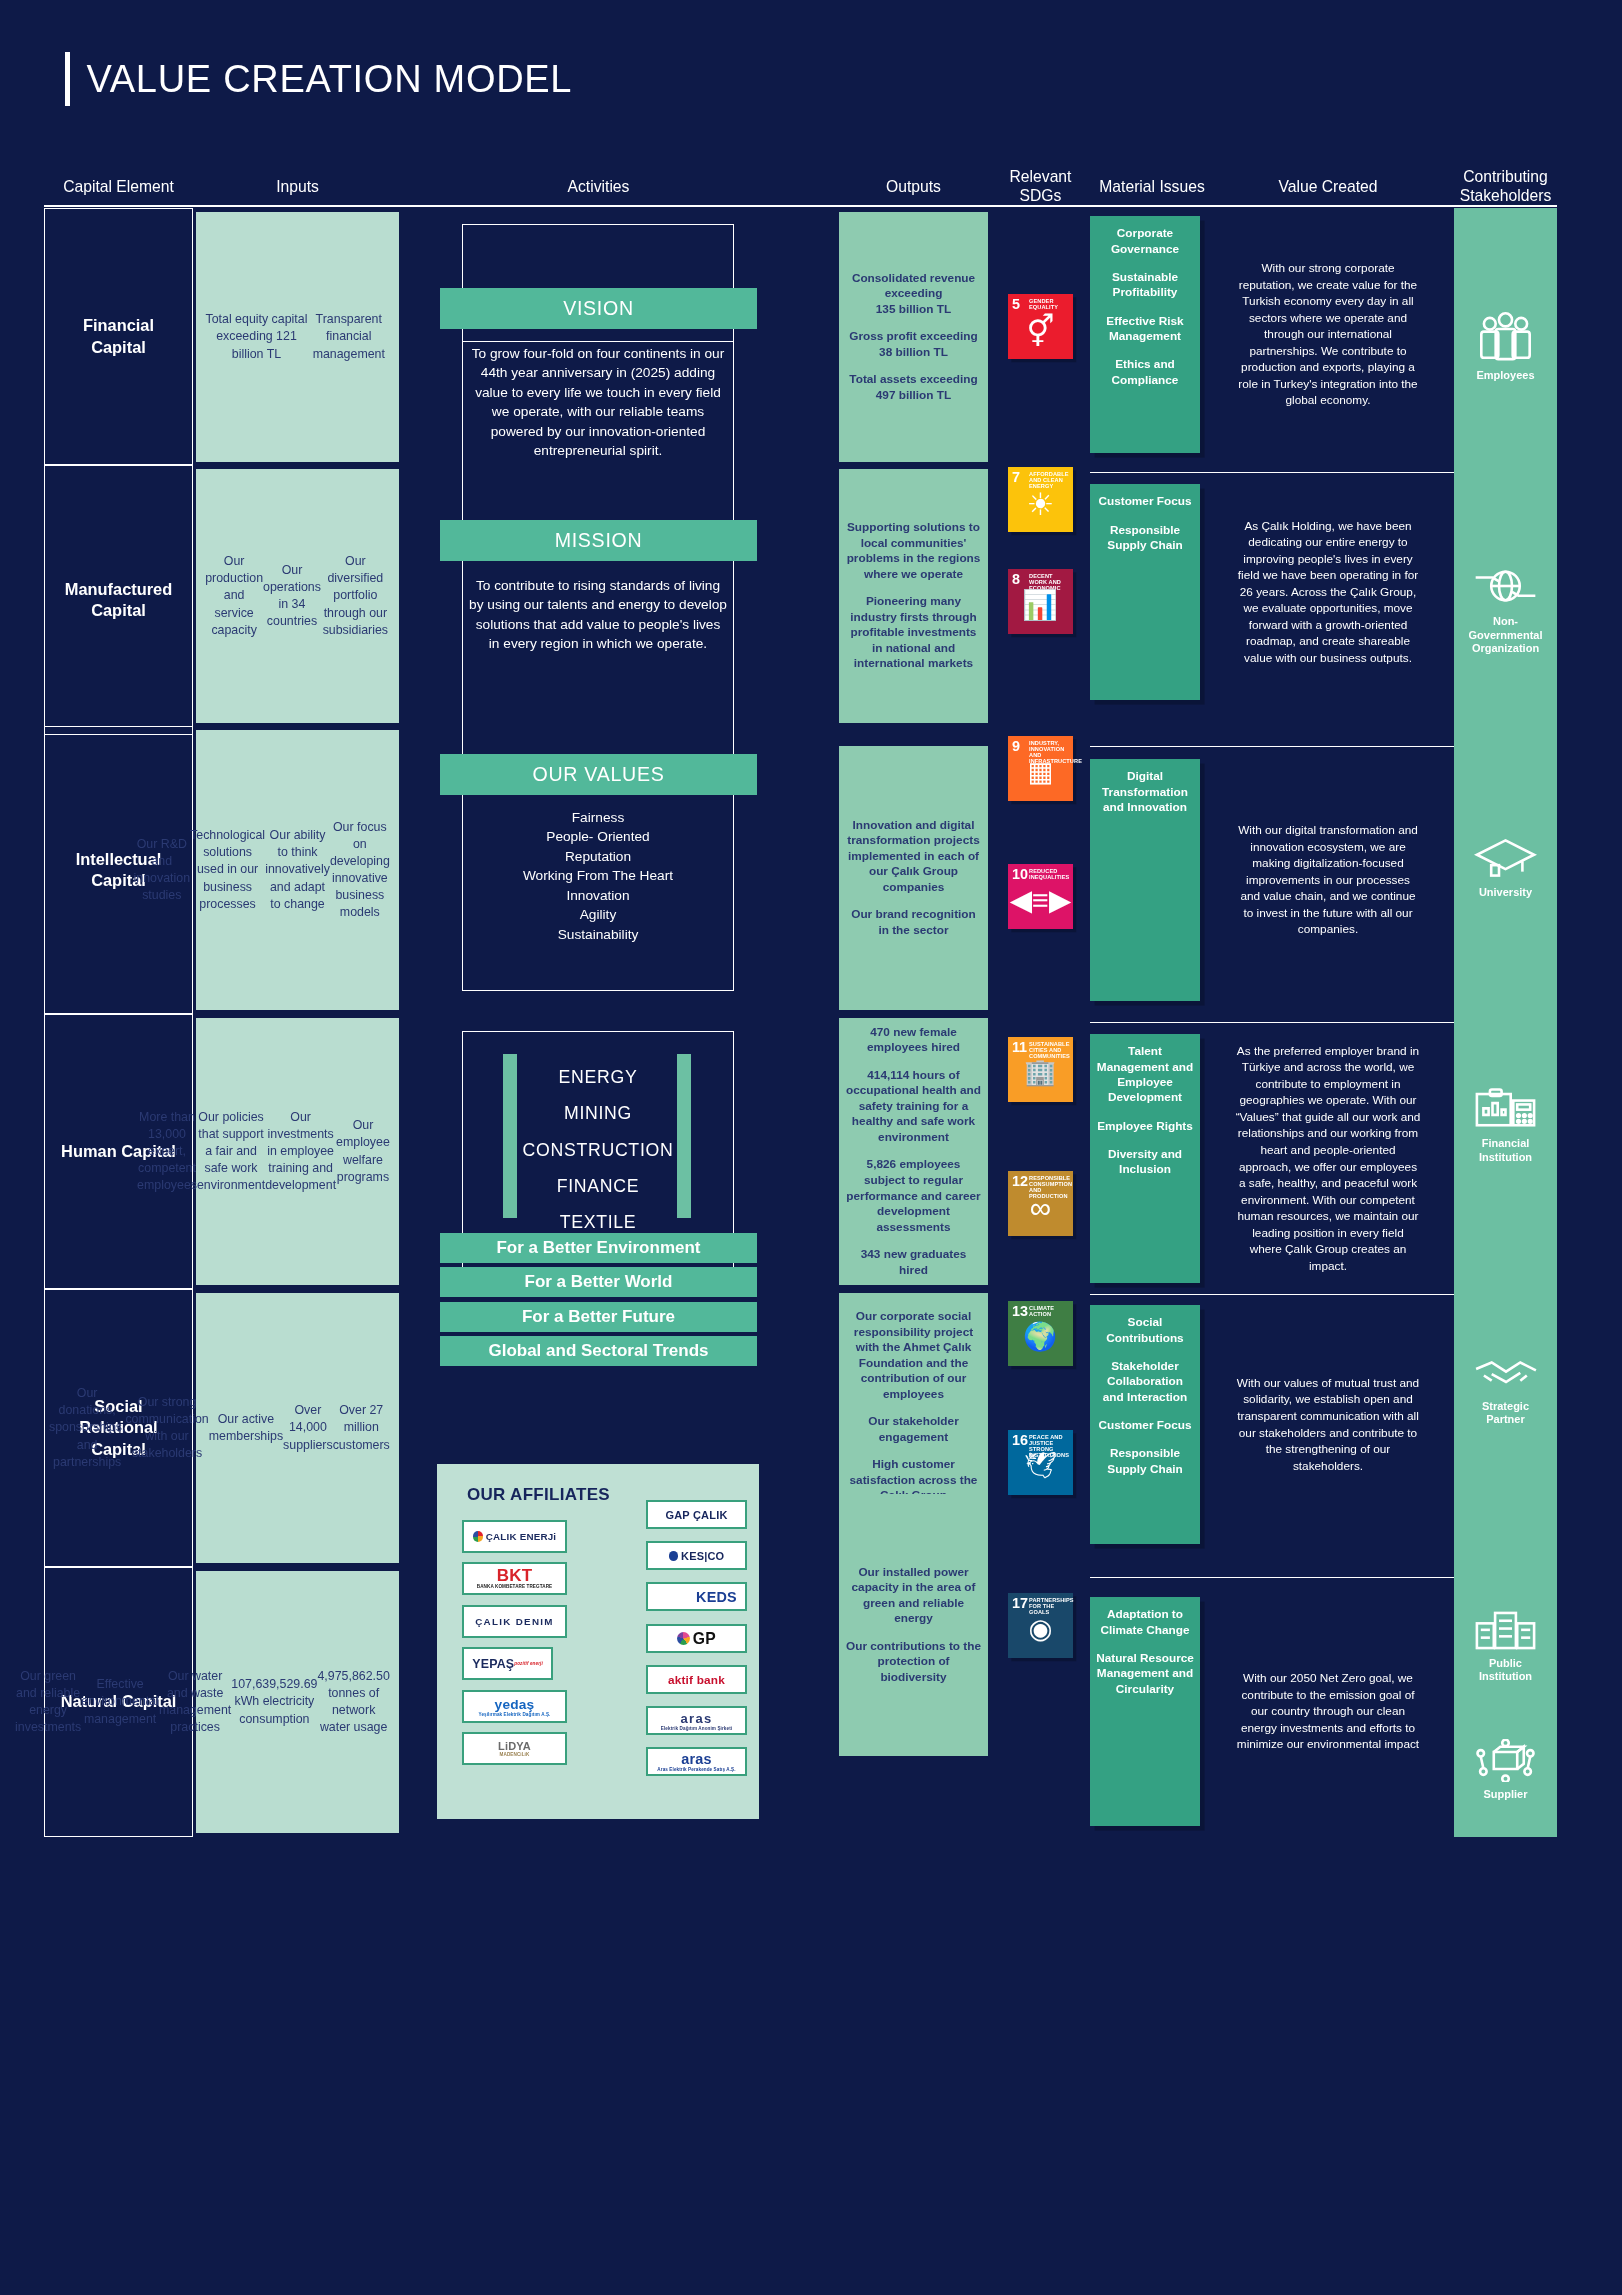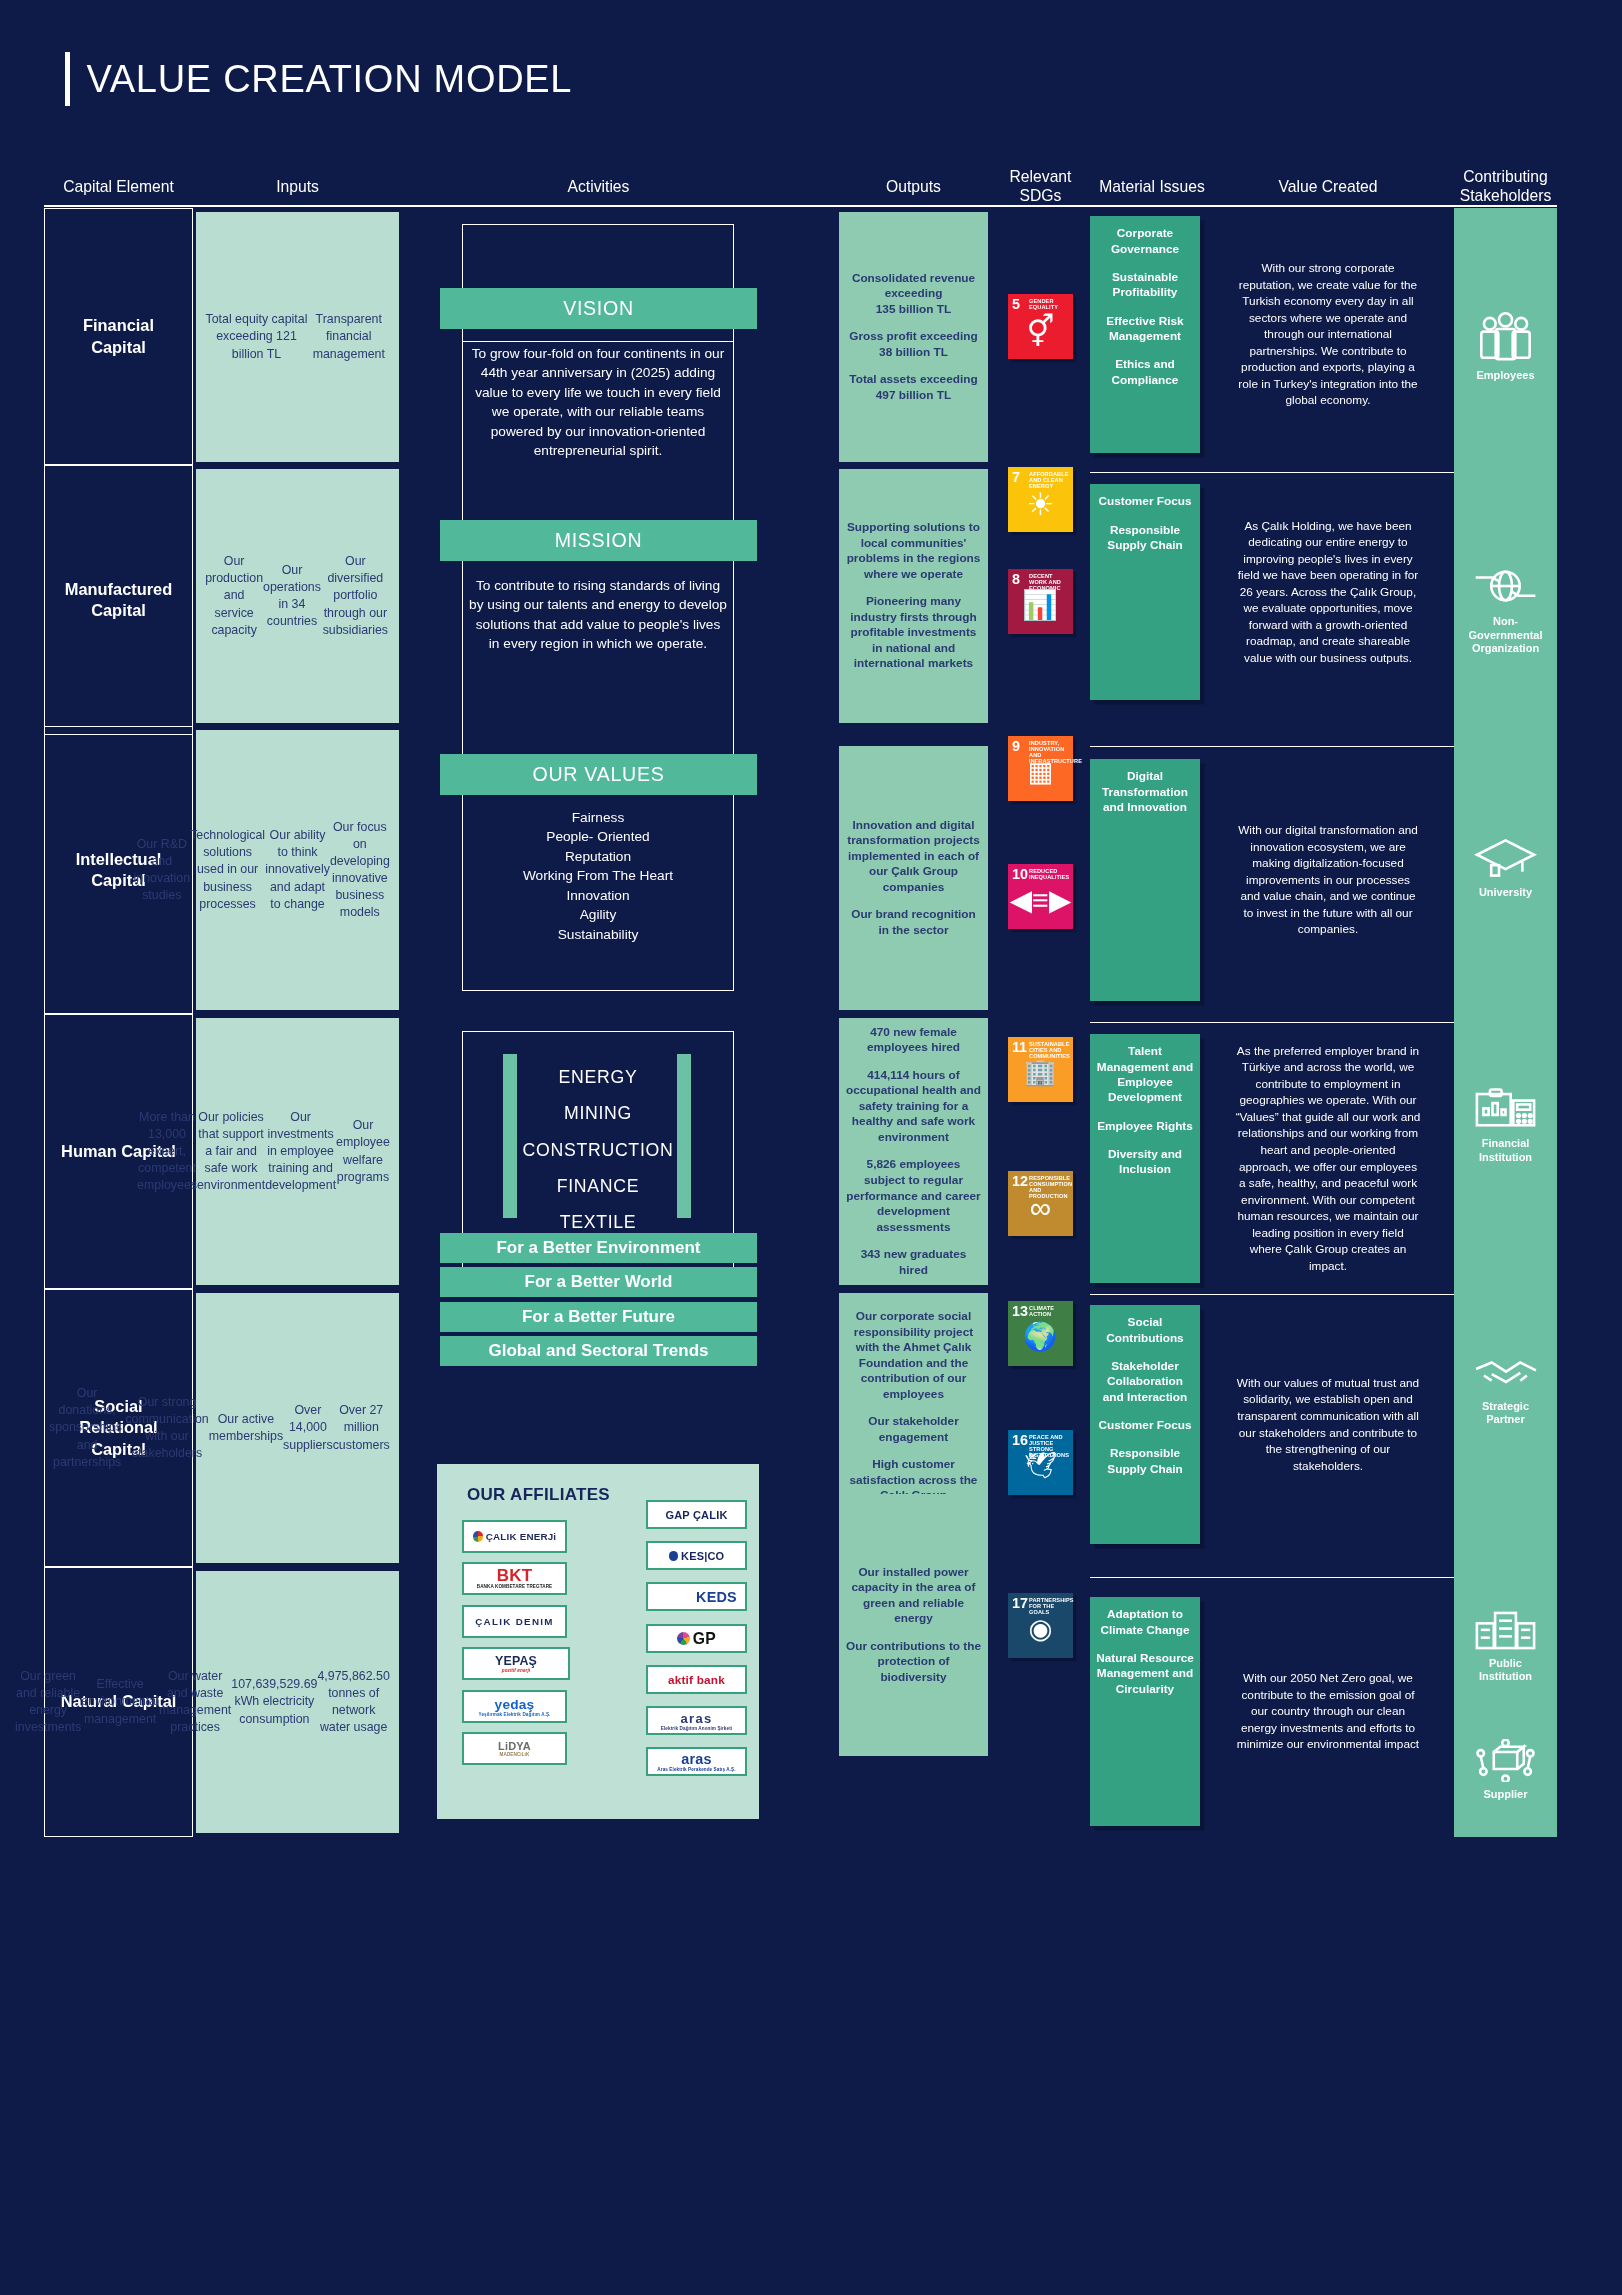--- a/index.html
+++ b/index.html
@@ -220,21 +220,21 @@
 
     <div class="aff-box" style="left:25px;top:98px;width:105px;height:33px;flex-direction:column;">
       <span class="aff-lbl" style="color:#d8232a;font-size:17px;line-height:.9;">BKT</span>
       <span class="aff-sub" style="color:#222;">BANKA KOMBETARE TREGTARE</span>
     </div>
 
     <div class="aff-box" style="left:25px;top:141px;width:105px;height:33px;">
       <span class="aff-lbl" style="color:#1b2a5e;letter-spacing:1.3px;">ÇALIK DENIM</span>
     </div>
 
-    <div class="aff-box" style="left:25px;top:183px;width:108px;height:33px;flex-direction:column;">
+    <div class="aff-box" style="left:25px;top:183px;width:91px;height:33px;flex-direction:row;">
       <span class="aff-lbl" style="color:#1b2a5e;font-size:12.4px;">YEPAŞ</span>
       <span class="aff-sub" style="color:#d8232a;font-style:italic;">pozitif enerji</span>
     </div>
 
     <div class="aff-box" style="left:25px;top:226px;width:105px;height:33px;flex-direction:column;">
       <span class="aff-lbl" style="color:#1565c0;font-size:13.7px;">yedaş</span>
       <span class="aff-sub" style="color:#1565c0;">Yeşilırmak Elektrik Dağıtım A.Ş.</span>
     </div>
 
     <div class="aff-box" style="left:25px;top:268px;width:105px;height:33px;flex-direction:column;">

